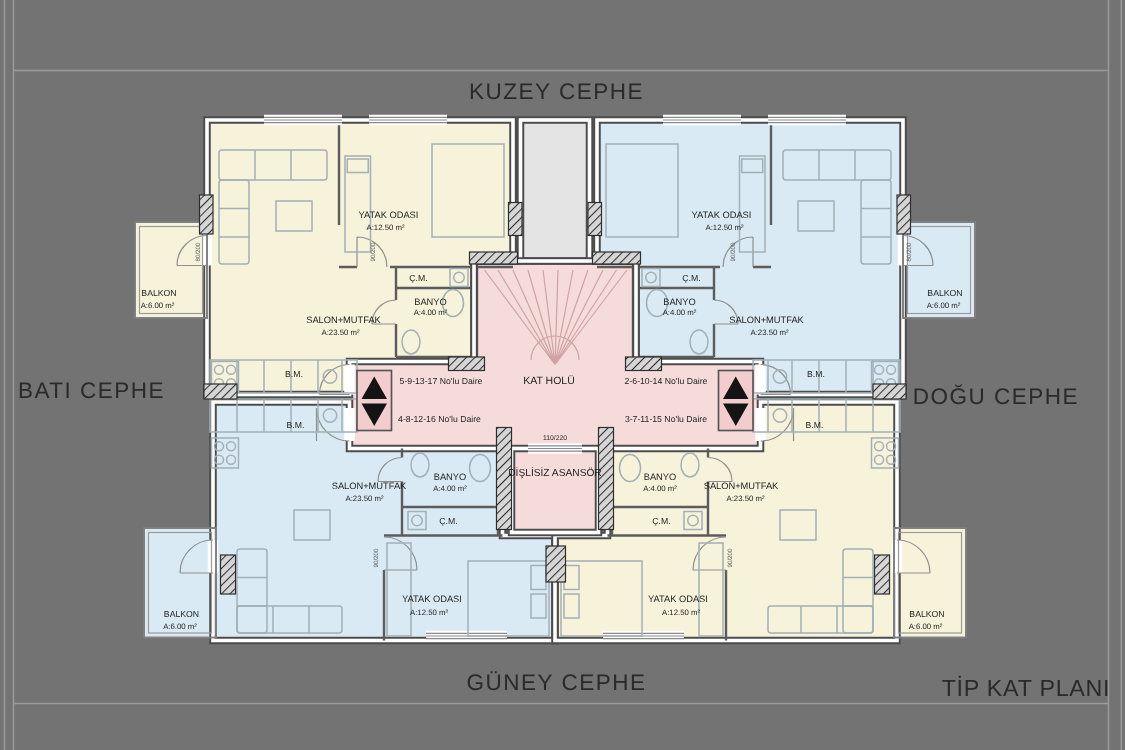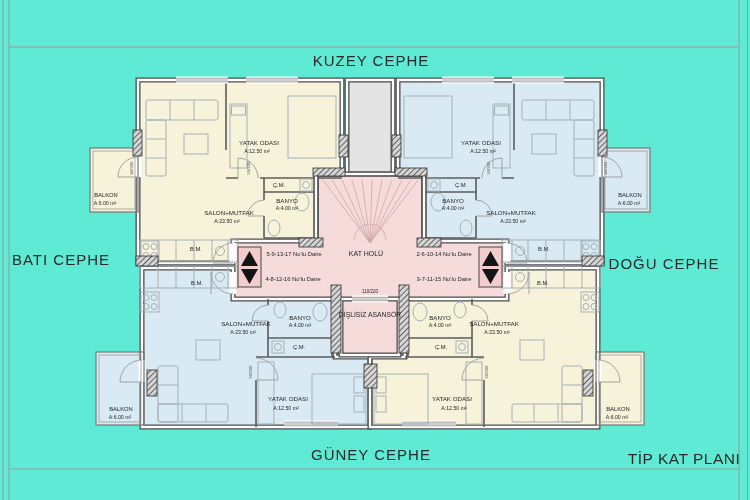--- a/index.html
+++ b/index.html
@@ -1,16 +1,16 @@
 <!DOCTYPE html>
 <html><head>
 <meta charset="utf-8">
 <style>
   html,body{margin:0;padding:0;background:#ffffff;}
-  .page{width:750px;height:500px;position:relative;background:#5eead4;overflow:hidden;}
+  .page{width:750px;height:500px;position:relative;background:#737373;overflow:hidden;}
   svg{display:block;font-family:"Liberation Sans", sans-serif;}
   text{fill:#1f1f1f;}
   .t-facade{font-size:15px;letter-spacing:1px;fill:#2a2a2a;}
   .t-title{font-size:15.5px;letter-spacing:.5px;fill:#2a2a2a;}
   .t-room{font-size:6.2px;}
   .t-area{font-size:5.2px;}
   .t-small{font-size:5.8px;}
   .t-daire{font-size:5.8px;}
   .t-holu{font-size:7px;}
   .t-asansor{font-size:6.8px;}

